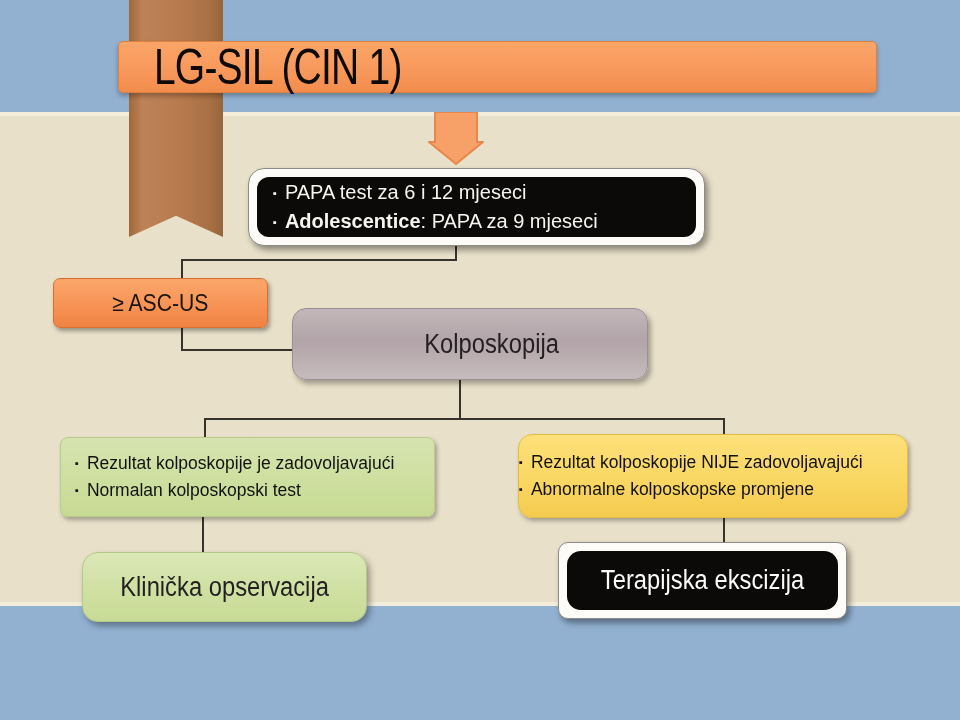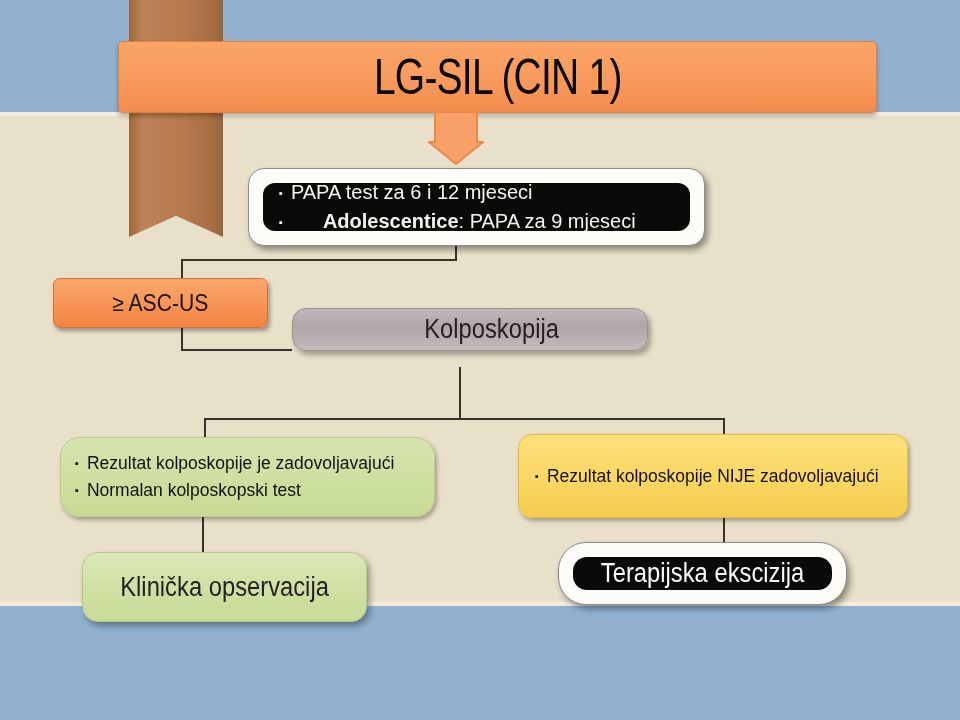--- a/index.html
+++ b/index.html
@@ -19,41 +19,41 @@
 
   
   .ribbon {
     left:129px; top:0; width:94px; height:237px;
     background:linear-gradient(90deg,#a06838 0%,#bd8257 14%,#b77a4e 55%,#a87044 86%,#96653c 100%);
     clip-path:polygon(0 0,100% 0,100% 100%,50% 91%,0 100%);
   }
 
   
   .title-bar {
-    left:118px; top:41px; width:759px; height:72px;
+    left:118px; top:41px; width:759px; height:52px;
     background:linear-gradient(180deg,#fba568 0%,#f8995c 55%,#f28c4c 100%);
     border:1px solid #e0803e; border-radius:5px;
     box-shadow:0 3px 5px rgba(0,0,0,.28);
-    display:flex; align-items:center; justify-content:center;
+    display:flex; align-items:center; 
   }
   .title-text {
     display:inline-block; font-size:50px; letter-spacing:-1px; color:#0c0b0a;
     transform:scaleX(.78); white-space:nowrap;
   }
 
   
   .arrow-svg { left:427px; top:112px; }
 
   
   .conn { background:#37332c; }
 
   
   .dark-outer {
     background:#fdfcf9; border:1px solid #8c8b87; border-radius:16px;
-    padding:14px; box-shadow:3px 4px 6px rgba(0,0,0,.4);
+    padding:8px; box-shadow:3px 4px 6px rgba(0,0,0,.4);
   }
   .dark-inner {
     width:100%; height:100%; background:#0b0a08; border-radius:12px;
     display:flex; flex-direction:column; justify-content:center;
     color:#f6f4f0; box-sizing:border-box;
   }
   .papa-outer { left:248px; top:168px; width:457px; height:78px; }
   .papa-inner { padding-left:16px; font-size:20px; line-height:28px; }
 
   .bullet {
@@ -67,59 +67,59 @@
     left:53px; top:278px; width:215px; height:50px;
     background:linear-gradient(180deg,#fba76c 0%,#f79355 55%,#ef8343 100%);
     border:1px solid #d96f33; border-radius:7px;
     box-shadow:2px 3px 4px rgba(0,0,0,.35);
     display:flex; align-items:center; justify-content:center;
   }
   .asc-text { display:inline-block; font-size:23px; color:#181512; transform:scaleX(.92); white-space:nowrap; }
 
   
   .kolpo-box {
-    left:292px; top:308px; width:356px; height:43px;
+    left:292px; top:308px; width:356px; height:72px;
     background:linear-gradient(180deg,#c2b7ba 0%,#b2a4a8 45%,#c6bbbd 100%);
     border:1px solid #9b8f93; border-radius:14px;
     box-shadow:3px 4px 5px rgba(0,0,0,.3);
     display:flex; align-items:center; justify-content:center;padding-left:44px;
   }
   .head-text { display:inline-block; font-size:27px; color:#241f21; transform:scaleX(.88); white-space:nowrap; }
 
   
   .green-box {
     left:60px; top:437px; width:375px; height:80px;
     background:linear-gradient(180deg,#d6e4b0 0%,#cddf9e 60%,#c7da94 100%);
-    border:1px solid #b9cc8b; border-radius:20px;
+    border:1px solid #b9cc8b; border-radius:8px;
     box-shadow:2px 3px 4px rgba(0,0,0,.3);
     display:flex; flex-direction:column; justify-content:center;
     padding-left:14px; font-size:17.5px; line-height:27px; color:#131210;
   }
   .yellow-box {
     left:518px; top:434px; width:390px; height:84px;
     background:linear-gradient(180deg,#fce07a 0%,#fad763 55%,#f4cb4e 100%);
     border:1px solid #e3bc45; border-radius:14px;
     box-shadow:2px 3px 4px rgba(0,0,0,.3);
     display:flex; flex-direction:column; justify-content:center;
-    padding-left:16px; font-size:17.5px; line-height:27px; color:#131210;
+    padding-left:0; font-size:17.5px; line-height:27px; color:#131210;
   }
 
   
   .klinicka-box {
     left:82px; top:552px; width:285px; height:70px;
     background:linear-gradient(180deg,#dbe8b8 0%,#cfe0a2 55%,#c8db96 100%);
     border:1px solid #b4c885; border-radius:16px;
     box-shadow:3px 4px 6px rgba(0,0,0,.35);
     display:flex; align-items:center; justify-content:center;
   }
-  .terapijska-outer { left:558px; top:542px; width:289px; height:63px; border-radius:28px; }
+  .terapijska-outer { left:558px; top:542px; width:289px; height:77px; border-radius:10px; }
   .terapijska-inner { border-radius:14px; align-items:center; }
   .terapijska-inner .head-text { color:#fbfaf8; }
 
-  b { font-weight:700;margin-left:32px; }
+  b { font-weight:700; }
 </style>
 </head>
 <body>
 
 <div class="slide">
 
   <div class="abs band-top"></div>
   <div class="abs band-bottom"></div>
   <div class="abs edge-top"></div>
   <div class="abs edge-bottom"></div>
@@ -160,20 +160,21 @@
     <span class="head-text">Kolposkopija</span>
   </div>
 
   <div class="abs green-box">
     <div class="bline"><span class="bullet">▪</span><span>Rezultat kolposkopije je zadovoljavajući</span></div>
     <div class="bline"><span class="bullet">▪</span><span>Normalan kolposkopski test</span></div>
   </div>
 
   <div class="abs yellow-box">
     <div class="bline"><span class="bullet">▪</span><span>Rezultat kolposkopije NIJE zadovoljavajući</span></div>
+    <div class="bline"><span class="bullet">▪</span><span>Abnormalne kolposkopske promjene</span></div>
   </div>
 
   <div class="abs klinicka-box">
     <span class="head-text">Klinička opservacija</span>
   </div>
 
   <div class="abs dark-outer terapijska-outer">
     <div class="dark-inner terapijska-inner">
       <span class="head-text">Terapijska ekscizija</span>
     </div>

